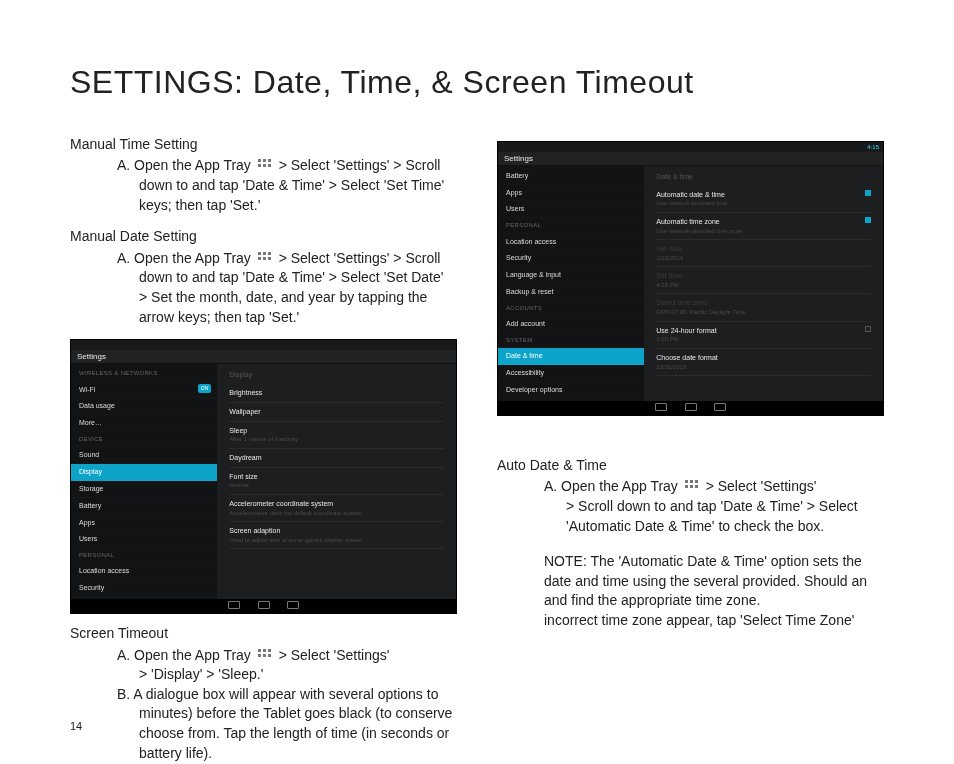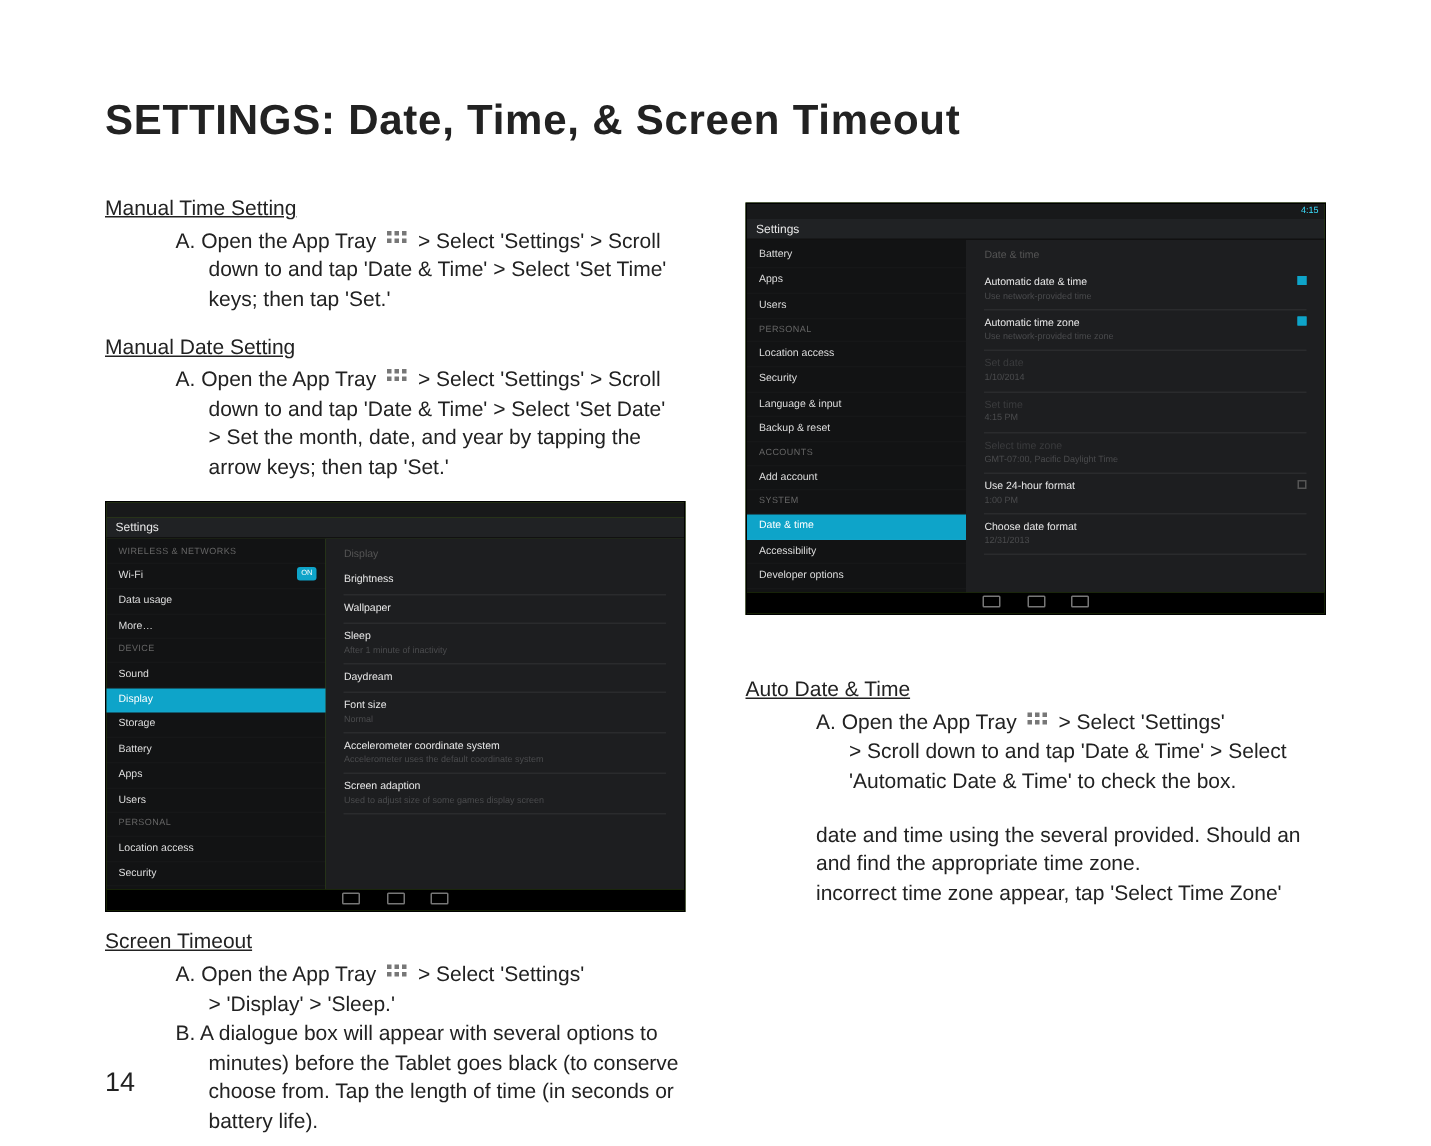--- a/index.html
+++ b/index.html
@@ -8,35 +8,34 @@
     height: 764px;
     background: #fff;
     font-family: Arial, Helvetica, sans-serif;
     color: #222;
     padding: 60px 70px 40px 70px;
     position: relative;
     font-size: 14px;
     line-height: 1.4;
   }
   h1 {
-    font-size: 28px;
-    font-weight: 700;
+    font-size: 32px;
+    font-weight: 400;
     margin-bottom: 30px;
     letter-spacing: 0.5px;
   }
   .columns {
     display: flex;
     gap: 40px;
   }
   .col {
     flex: 1;
     min-width: 0;
   }
   .section-head {
-    text-decoration: underline;
     margin-bottom: 2px;
     display: block;
   }
   .instr {
     margin-bottom: 12px;
     padding-left: 0;
     margin-left: 47px;
   }
   .instr-line { display: block; }
   .instr-indent { padding-left: 22px; display: block; }
@@ -53,21 +52,21 @@
     background: #777;
   }
   .app-tray-icon .d1 { left:1px; top:1px; }
   .app-tray-icon .d2 { left:6px; top:1px; }
   .app-tray-icon .d3 { left:11px; top:1px; }
   .app-tray-icon .d4 { left:1px; top:6px; }
   .app-tray-icon .d5 { left:6px; top:6px; }
   .app-tray-icon .d6 { left:11px; top:6px; }
   .screenshot {
     width: 100%;
-    background: #4d7c0f;
+    background: #fde047;
     color: #c8c8c8;
     font-size: 7px;
     margin: 6px 0 10px 0;
     position: relative;
     border: 1px solid #000;
   }
   .ss-top {
     height: 10px;
     background: #18191a;
     position: relative;
@@ -126,21 +125,21 @@
   }
   .ss-bottombar .nbtn {
     display:inline-block; width:12px; height:8px;
     border:1px solid #777; margin: 2px 8px 0 8px;
     border-radius:1px;
   }
   .page-number {
     position: absolute;
     bottom: 30px;
     left: 70px;
-    font-size: 18px;
+    font-size: 11px;
   }
   .note-block { margin-top: 16px; }
 </style>
 </head>
 <body>
 
 <h1>SETTINGS: Date, Time, &amp; Screen Timeout</h1>
 
 <div class="columns">
 
@@ -314,20 +313,21 @@
       <span class="instr-line">
         <span>A. Open the App Tray </span>
         <span class="app-tray-icon"><span class="d1"></span><span class="d2"></span><span class="d3"></span><span class="d4"></span><span class="d5"></span><span class="d6"></span></span>
         <span> &gt; Select 'Settings'</span>
       </span>
       <span class="instr-indent">&gt; Scroll down to and tap 'Date &amp; Time' &gt; Select</span>
       <span class="instr-indent">'Automatic Date &amp; Time' to check the box.</span>
     </div>
 
     <div class="note-block instr">
+      <span class="instr-line">NOTE: The 'Automatic Date &amp; Time' option sets the</span>
       <span class="instr-line">date and time using the several provided. Should an</span>
       <span class="instr-line">and find the appropriate time zone.</span>
       <span class="instr-line">incorrect time zone appear, tap 'Select Time Zone'</span>
     </div>
 
   </div>
 </div>
 
 <div class="page-number">14</div>
 

